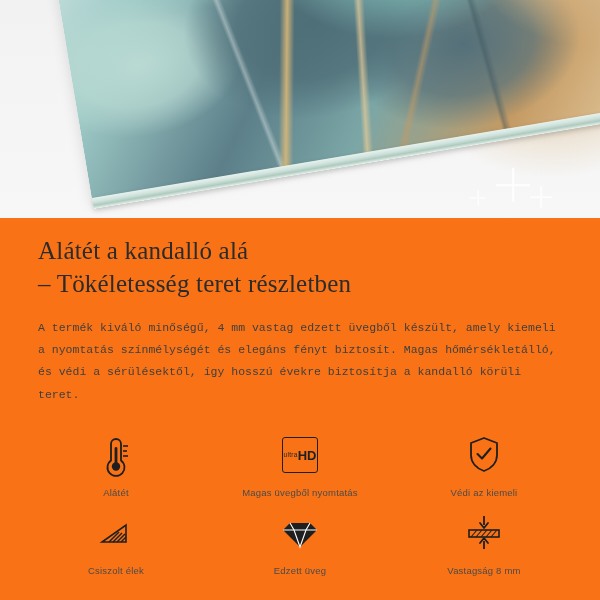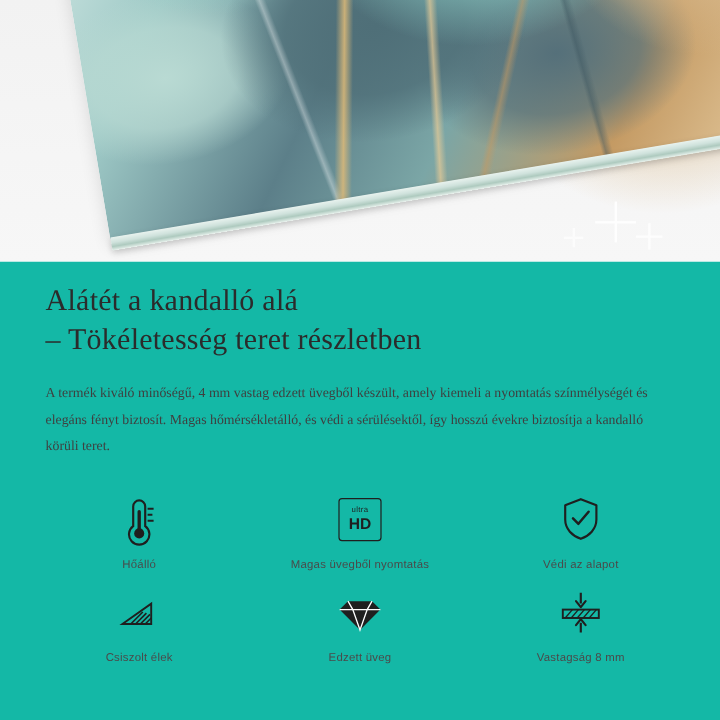--- a/index.html
+++ b/index.html
@@ -10,21 +10,21 @@
     width: 600px;
     height: 600px;
     background: #ffffff;
     font-family: "Liberation Sans", sans-serif;
     overflow: hidden;
   }
   .page {
     position: relative;
     width: 600px;
     height: 600px;
-    background: #14b8a6;
+    background: #f97316;
     box-sizing: border-box;
   }
 
   
   .hero {
     position: relative;
     width: 600px;
     height: 218px;
     overflow: hidden;
     background: #ffffff;
@@ -120,21 +120,21 @@
     font-family: "Liberation Serif", serif;
     font-size: 25px;
     line-height: 1.33;
     color: #2b2b2b;
     font-weight: 400;
     margin: 0 0 16px 0;
     letter-spacing: 0.2px;
   }
   .headline .line2 { display: block; }
   .body-copy {
-    font-family: Liberation Serif, serif;
+    font-family: Liberation Mono, monospace;
     font-size: 11.5px;
     line-height: 1.95;
     color: #3f3f3f;
     margin: 0;
     max-width: 530px;
   }
 
   
   .features {
     display: grid;
@@ -161,21 +161,21 @@
     color: #4a4a4a;
     text-align: center;
     letter-spacing: 0.2px;
   }
   .hd-badge {
     width: 34px;
     height: 34px;
     border: 1.6px solid #1f1f1f;
     border-radius: 3px;
     display: flex;
-    flex-direction: column;
+    flex-direction: row;
     align-items: center;
     justify-content: center;
     line-height: 1;
   }
   .hd-badge .u {
     font-size: 6.5px;
     letter-spacing: 0.3px;
     color: #1f1f1f;
   }
   .hd-badge .hd {
@@ -218,41 +218,41 @@
       <div class="feature-icon">
         <svg width="40" height="44" viewBox="0 0 40 44">
           <path d="M20 6 a5 5 0 0 1 5 5 v16.5 a8.5 8.5 0 1 1 -10 0 V11 a5 5 0 0 1 5 -5 z" fill="none" stroke="#1f1f1f" stroke-width="1.8"></path>
           <circle cx="20" cy="33.5" r="4.2" fill="#1f1f1f"></circle>
           <rect x="18.6" y="14" width="2.8" height="17" rx="1.4" fill="#1f1f1f"></rect>
           <line x1="27" y1="13" x2="32" y2="13" stroke="#1f1f1f" stroke-width="1.6"></line>
           <line x1="27" y1="18" x2="31" y2="18" stroke="#1f1f1f" stroke-width="1.6"></line>
           <line x1="27" y1="23" x2="32" y2="23" stroke="#1f1f1f" stroke-width="1.6"></line>
         </svg>
       </div>
-      <div class="feature-label">Hőálló</div>
+      <div class="feature-label">Alátét</div>
     </div>
 
     <div class="feature">
       <div class="feature-icon">
         <div class="hd-badge">
           <span class="u">ultra</span>
           <span class="hd">HD</span>
         </div>
       </div>
       <div class="feature-label">Magas üvegből nyomtatás</div>
     </div>
 
     <div class="feature">
       <div class="feature-icon">
         <svg width="40" height="44" viewBox="0 0 40 44">
           <path d="M20 5 L33 10 V22 c0 8 -6 13.5 -13 16 c-7 -2.5 -13 -8 -13 -16 V10 z" fill="none" stroke="#1f1f1f" stroke-width="1.8" stroke-linejoin="round"></path>
           <path d="M13.5 21 L18 25.5 L26.5 15.5" fill="none" stroke="#1f1f1f" stroke-width="2.1" stroke-linecap="round" stroke-linejoin="round"></path>
         </svg>
       </div>
-      <div class="feature-label">Védi az alapot</div>
+      <div class="feature-label">Védi az kiemeli</div>
     </div>
 
     <div class="feature">
       <div class="feature-icon">
         <svg width="42" height="36" viewBox="0 0 42 36">
           <path d="M7 27 L31 27 L31 10 Z" fill="none" stroke="#1f1f1f" stroke-width="1.6"></path>
           <line x1="14" y1="27" x2="24" y2="17" stroke="#1f1f1f" stroke-width="1.4"></line>
           <line x1="18" y1="27" x2="27" y2="18" stroke="#1f1f1f" stroke-width="1.4"></line>
           <line x1="22" y1="27" x2="30" y2="19" stroke="#1f1f1f" stroke-width="1.4"></line>
           <line x1="26" y1="27" x2="31" y2="22" stroke="#1f1f1f" stroke-width="1.4"></line>

